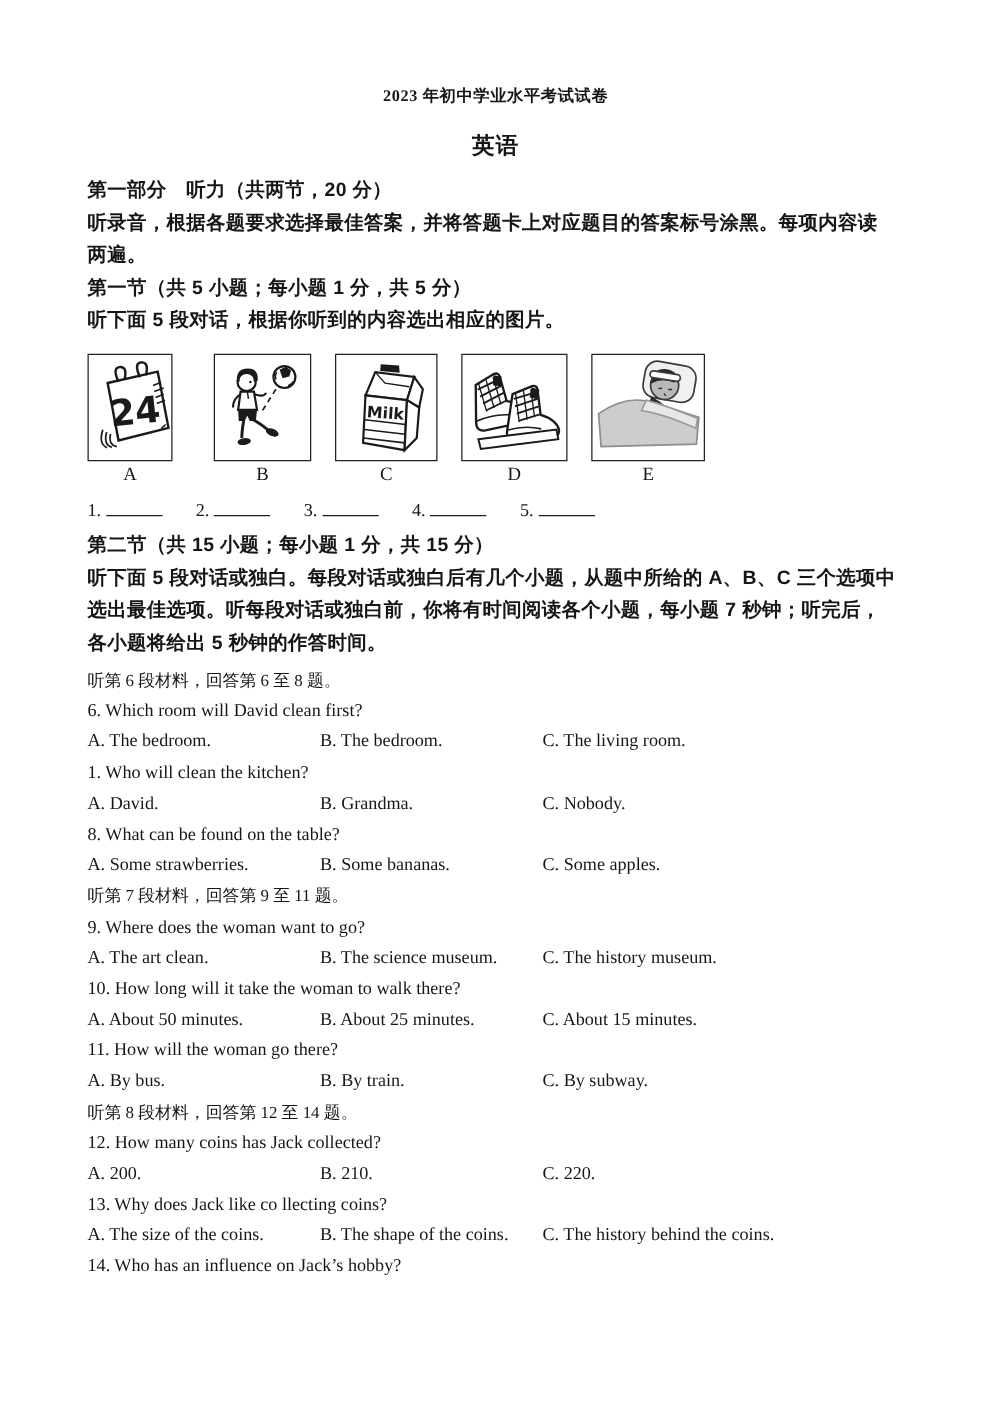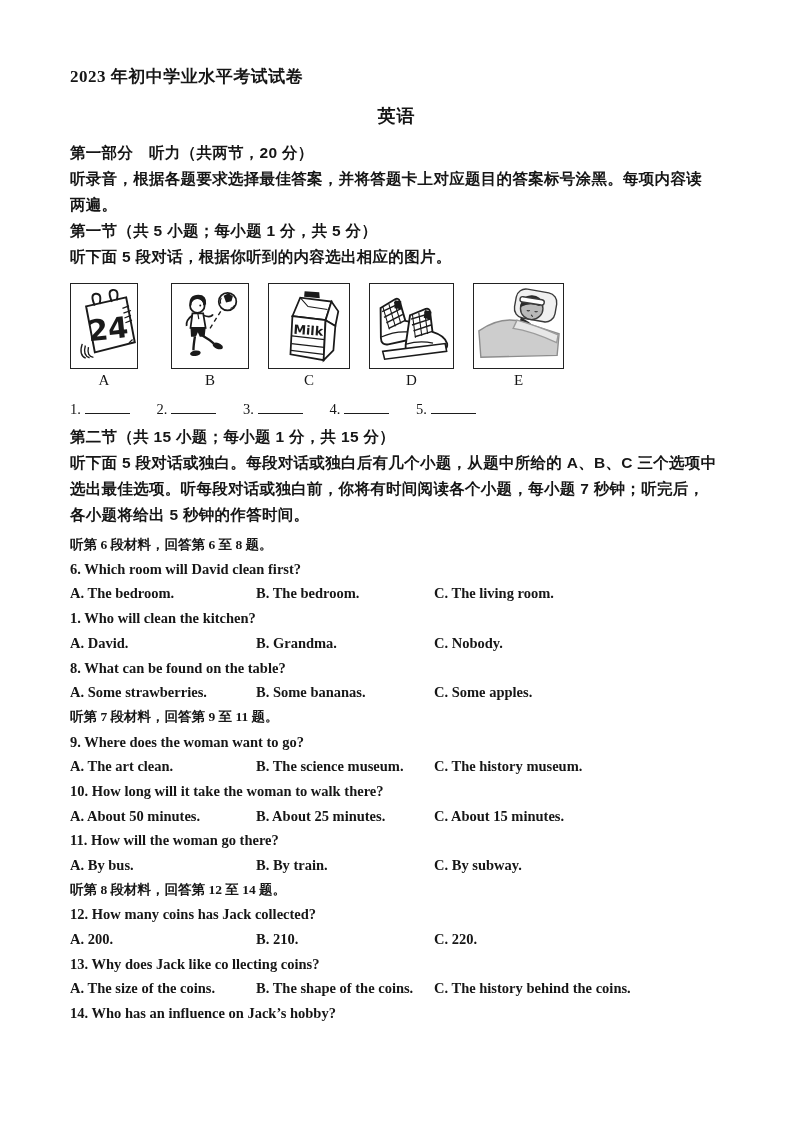--- a/index.html
+++ b/index.html
@@ -6,25 +6,25 @@
   .sheet{
     position:relative;
     width:793px;height:1122px;
     box-sizing:border-box;
     padding:64px 70px 0 70px;
     background:#ffffff;
     overflow:hidden;
     color:#161616;
     font-family:"Liberation Serif","DejaVu Serif",serif;
   }
-  p{margin:0;font-weight:bold;}
+  p{margin:0;}
   .title{
     font-family:"Liberation Serif","DejaVu Serif",serif;
-    font-weight:bold;font-size:17px;line-height:25px;
-    text-align:left;margin:0 0 16px 0;letter-spacing:.5px;
+    font-weight:bold;font-size:13px;line-height:25px;
+    text-align:center;margin:0 0 16px 0;letter-spacing:.5px;
   }
   .subject{
     font-weight:bold;font-size:18px;line-height:22px;
     text-align:center;margin:0 0 13px 0;letter-spacing:1px;
   }
   .cn{
     font-family:"Liberation Sans","DejaVu Sans",sans-serif;
     font-weight:bold;font-size:15.5px;line-height:26px;
     letter-spacing:.3px;
   }

